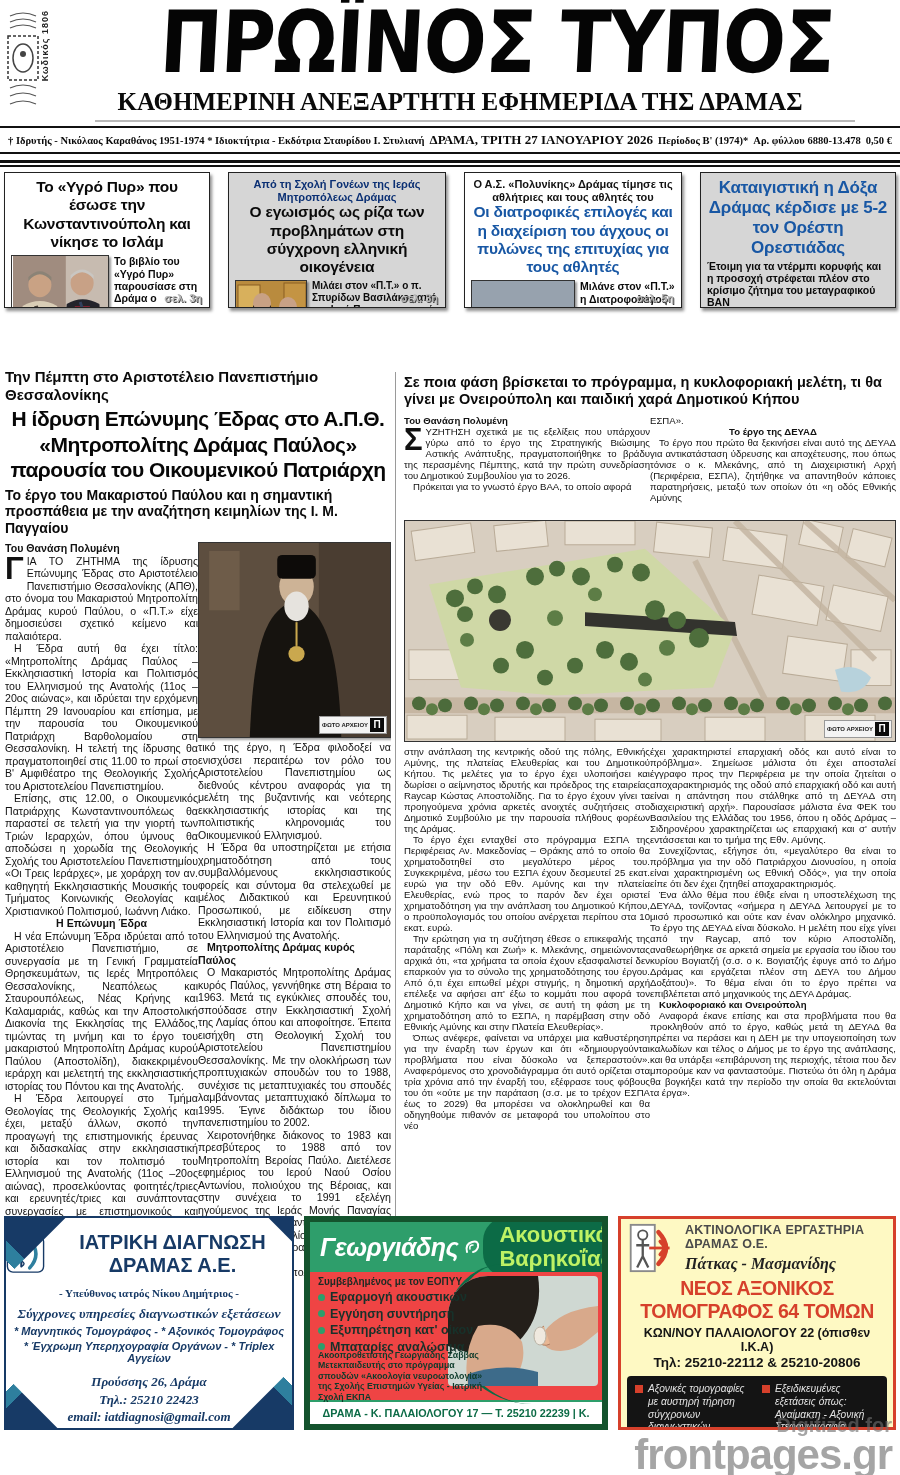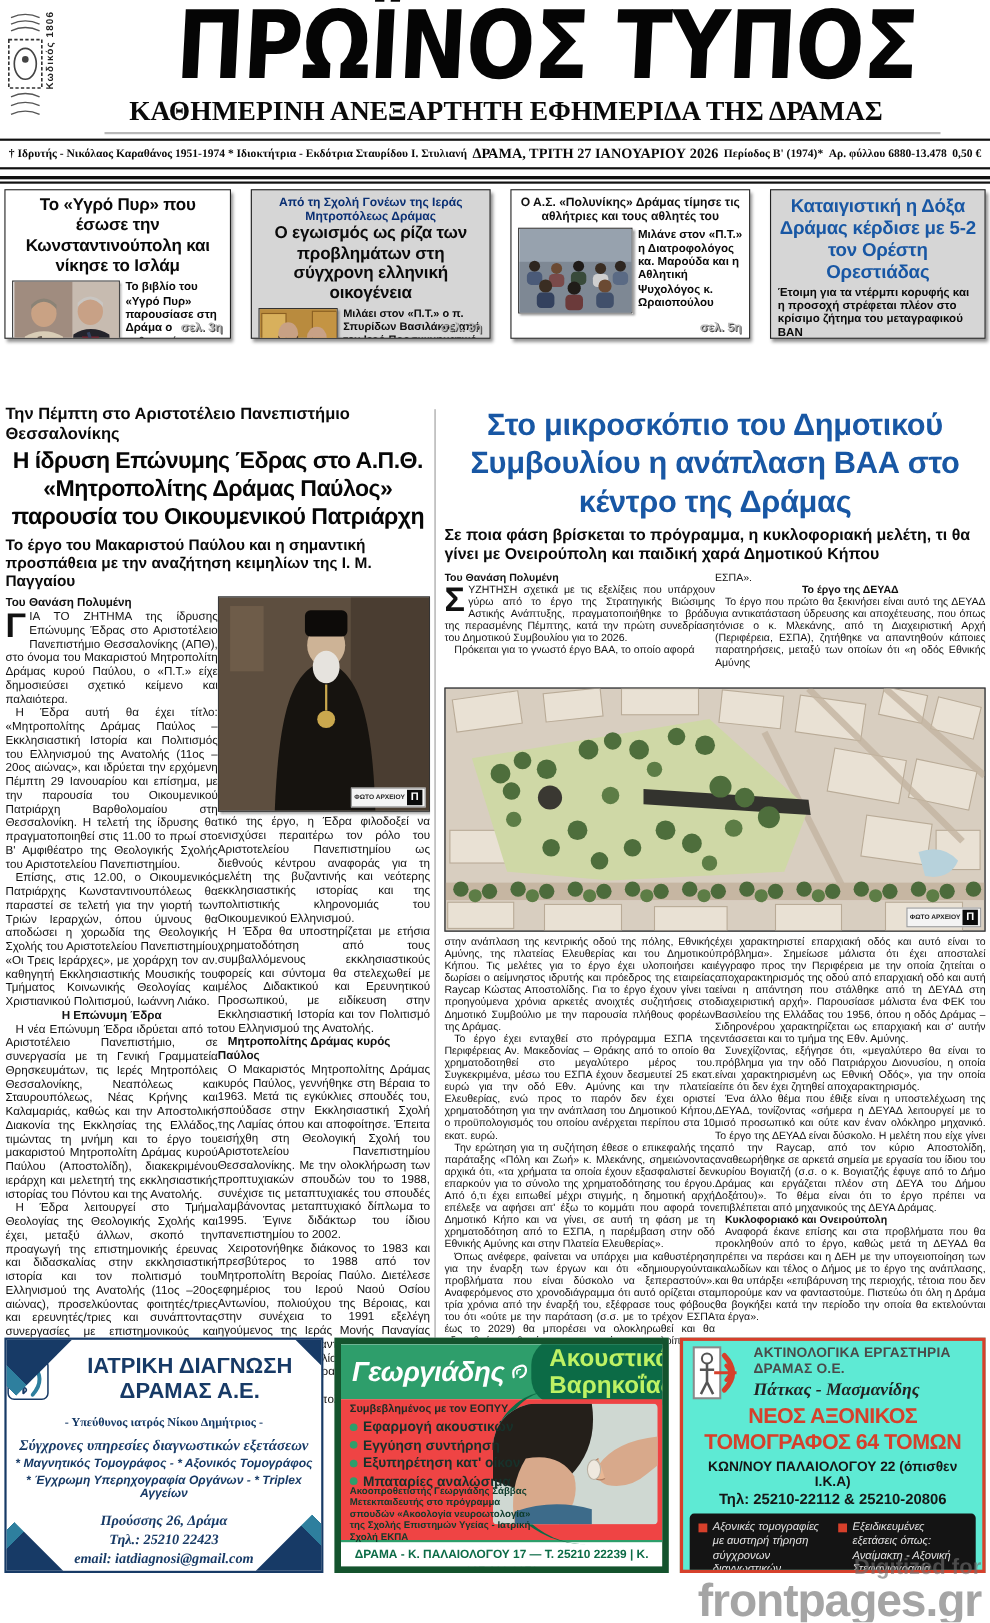--- a/index.html
+++ b/index.html
@@ -129,21 +129,21 @@
   .geo-photo svg{display:block;width:100%;height:100%;}
   .geo-eopyy{position:absolute;left:8px;top:4px;font-weight:bold;font-size:10px;color:#1c2b24;}
   .geo-bullets{position:absolute;left:8px;top:18px;}
   .geo-bullet{display:flex;align-items:center;gap:5px;font-size:12.5px;color:#17312a;margin-bottom:2.5px;font-weight:bold;}
   .geo-dot{width:7px;height:7px;border-radius:50%;background:var(--geo-green);flex:0 0 auto;}
   .geo-bio{position:absolute;left:8px;top:78px;width:165px;font-weight:bold;font-size:8.8px;line-height:1.18;color:#0d3b2b;text-align:left;}
   .geo-foot{border-top:2px solid var(--geo-green);padding:4px 2px 2px;text-align:center;
             font-weight:bold;font-size:10.8px;color:var(--geo-dark);line-height:1.45;}
 
   
-  .ad-radio{position:relative;flex:1;border:3px solid var(--radio-red);background:#5eead4;overflow:hidden;
+  .ad-radio{position:relative;flex:1;border:3px solid var(--radio-red);background:#fef9c3;overflow:hidden;
             text-align:center;padding:4px 6px;}
   .adr-top{display:flex;align-items:center;gap:8px;text-align:left;}
   .adr-titles{flex:1;}
   .adr-company{font-weight:bold;font-size:12.5px;color:#4a4a4a;letter-spacing:0.2px;}
   .adr-owners{font-family:"Liberation Serif","DejaVu Serif",serif;font-style:italic;font-weight:bold;font-size:16px;color:#222;margin-top:4px;}
   .adr-head{color:var(--radio-red);font-weight:bold;font-size:19.5px;letter-spacing:-0.5px;margin-top:4px;}
   .adr-addr{font-weight:bold;font-size:12.5px;color:#151515;margin-top:3px;}
   .adr-phones{font-weight:bold;font-size:13.5px;color:#151515;margin-top:1px;}
   .adr-black{background:#141414;border-radius:4px;margin-top:6px;padding:7px 8px;display:flex;gap:10px;text-align:left;}
   .adr-item{display:flex;gap:5px;color:#e2e2e2;font-size:10.2px;line-height:1.25;flex:1;font-style:italic;}
@@ -226,20 +226,21 @@
             <path d="M38 68 L42 44 Q52 38 64 44 L68 68Z" fill="#1b1916"></path>
           </svg>
         </div>
         <div class="t-cap" style="font-size:10px;">Μιλάει στον «Π.Τ.» ο π. Σπυρίδων Βασιλάκος από τον Ιερό Προσκυνηματικό Ναό Ευαγγελιστού Λουκά Θηβών</div>
       </div>
       <span class="tpage">σελ. 3η</span>
     </div>
 
     <div class="teaser" style="flex:0 0 218px;">
       <div class="t-kicker dark">Ο Α.Σ. «Πολυνίκης» Δράμας τίμησε τις αθλήτριες και τους αθλητές του</div>
+      <div class="t-head blue">Οι διατροφικές επιλογές και η διαχείριση του άγχους οι πυλώνες της επιτυχίας για τους αθλητές</div>
       <div class="t-row">
         <div class="t-photo" style="width:104px;height:78px;">
           <svg viewBox="0 0 104 78" width="104" height="78">
             <rect width="104" height="78" fill="#97a2ae"></rect>
             <rect y="30" width="104" height="48" fill="#7e8894"></rect>
             <g>
               <circle cx="14" cy="34" r="5" fill="#2e2620"></circle>
                 <rect x="7" y="39" width="14" height="12" rx="4" fill="#4a5a78"></rect>
               <circle cx="34" cy="36" r="5" fill="#6b4a33"></circle>
                 <rect x="27" y="41" width="14" height="12" rx="4" fill="#7a4a4a"></rect>
@@ -351,21 +352,20 @@
             <p class="hb">Μητροπολίτης Δράμας κυρός Παύλος</p>
             <p class="p">Ο Μακαριστός Μητροπολίτης Δράμας κυρός Παύλος, γεννήθηκε στη Βέραια το 1963. Μετά τις εγκύκλιες σπουδές του, σπούδασε στην Εκκλησιαστική Σχολή της Λαμίας όπου και αποφοίτησε. Έπειτα εισήχθη στη Θεολογική Σχολή του Αριστοτελείου Πανεπιστημίου Θεσσαλονίκης. Με την ολοκλήρωση των προπτυχιακών σπουδών του το 1988, συνέχισε τις μεταπτυχιακές του σπουδές λαμβάνοντας μεταπτυχιακό δίπλωμα το 1995. Έγινε διδάκτωρ του ίδιου πανεπιστημίου το 2002.</p>
             <p class="p">Χειροτονήθηκε διάκονος το 1983 και πρεσβύτερος το 1988 από τον Μητροπολίτη Βεροίας Παύλο. Διετέλεσε εφημέριος του Ιερού Ναού Οσίου Αντωνίου, πολιούχου της Βέροιας, και στην συνέχεια το 1991 εξελέγη ηγούμενος της Ιεράς Μονής Παναγίας Σουμελά και αντιπρόεδρος του διοικητικού συμβουλίου του ομώνυμου ιδρύματος. Συνέγραψε άρθρα σε εφημερίδες και περιοδικά, έχει πραγματοποιήσει πολλές ομιλίες και διαλέξεις και έχει λάβει μέρος σε εκκλησιαστικές αποστολές στην Ελλάδα και το εξωτερικό.</p>
           </div>
       </div>
     </div>
     <span class="pgbadge">σελ.4η</span>
   </div>
 
   <div class="article main">
-    <div class="a-head">Στο μικροσκόπιο του Δημοτικού Συμβουλίου η ανάπλαση ΒΑΑ στο κέντρο της Δράμας</div>
     <div class="a-sub">Σε ποια φάση βρίσκεται το πρόγραμμα, η κυκλοφοριακή μελέτη, τι θα γίνει με Ονειρούπολη και παιδική χαρά Δημοτικού Κήπου</div>
     <div class="cols intro">
       <div class="col">
           <p class="by">Του Θανάση Πολυμένη</p>
           <p class="lead"><span class="dropcap">Σ</span>ΥΖΗΤΗΣΗ σχετικά με τις εξελίξεις που υπάρχουν γύρω από το έργο της Στρατηγικής Βιώσιμης Αστικής Ανάπτυξης, πραγματοποιήθηκε το βράδυ της περασμένης Πέμπτης, κατά την πρώτη συνεδρίαση του Δημοτικού Συμβουλίου για το 2026.</p>
           <p class="p">Πρόκειται για το γνωστό έργο ΒΑΑ, το οποίο αφορά</p>
         </div>
       <div class="col">
           <p class="cont">ΕΣΠΑ».</p>
           <p class="h">Το έργο της ΔΕΥΑΔ</p>

